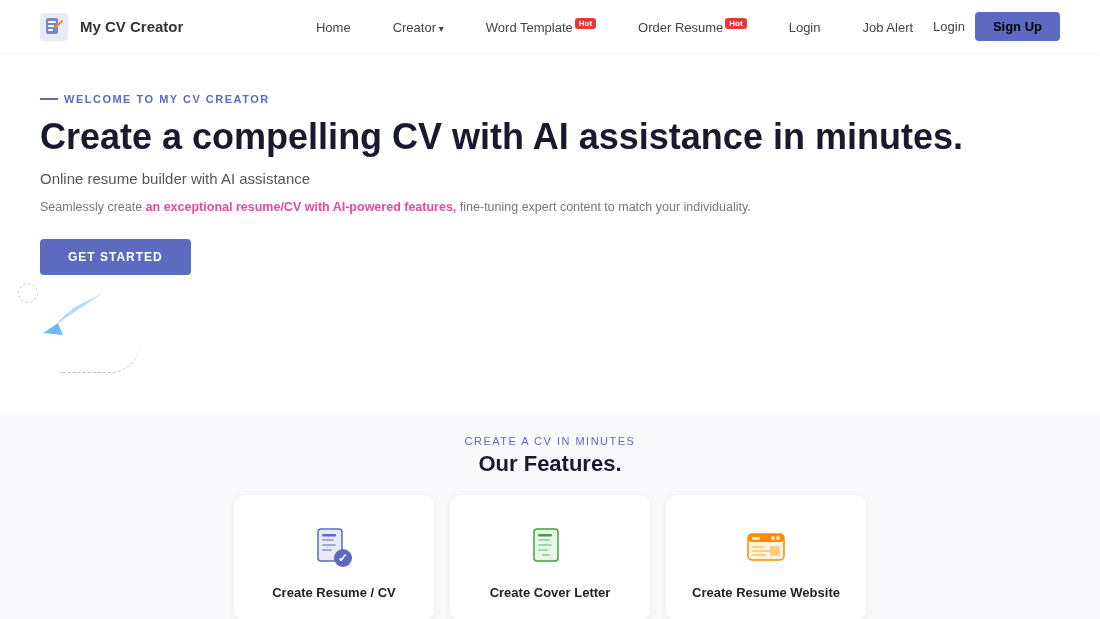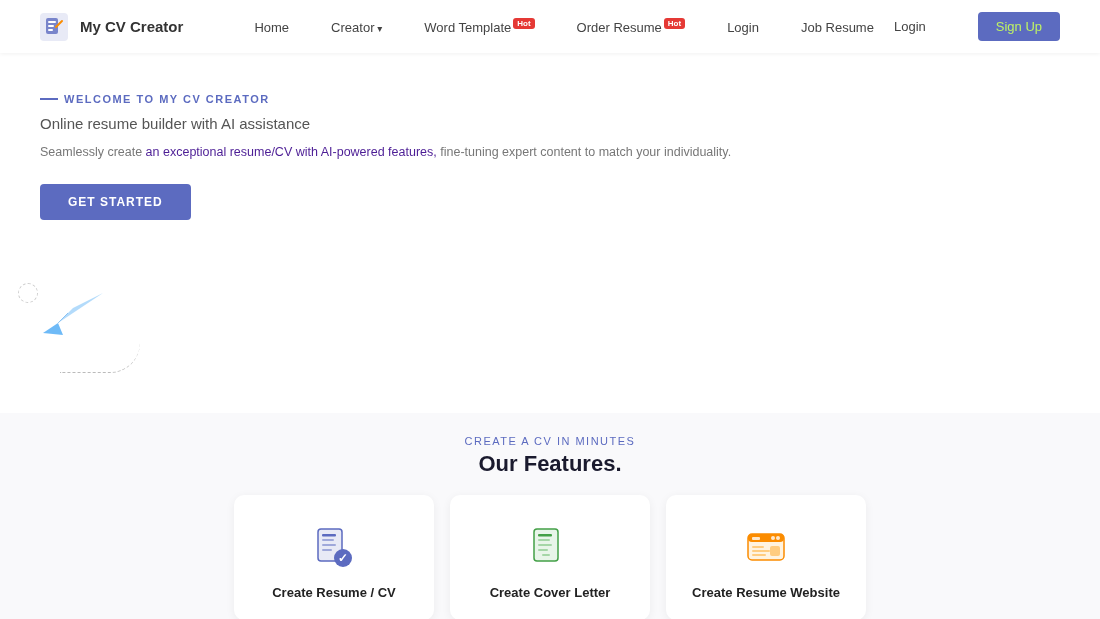--- a/index.html
+++ b/index.html
@@ -67,28 +67,27 @@
     .btn-login {
       background: transparent;
       border: none;
       color: #444;
       font-size: 13px;
       cursor: pointer;
       margin-right: 10px;
     }
     .btn-signup {
       background: #5c6bc0;
-      color: #bef264;
+      color: #000000;
       border: none;
       border-radius: 4px;
       padding: 7px 18px;
       font-size: 13px;
       cursor: pointer;
-      font-weight: 400;
-      margin-left: 42px;
+      font-weight: 700;
     }
 
     
     .hero {
       display: flex;
       align-items: flex-start;
       padding: 30px 40px 0 40px;
       background: #fff;
       position: relative;
       overflow: hidden;
@@ -130,21 +129,22 @@
       margin-bottom: 10px;
       font-weight: 500;
     }
     .hero-desc {
       font-size: 12.5px;
       color: #777;
       line-height: 1.6;
       margin-bottom: 22px;
     }
     .hero-desc span {
-      color: #4c1d95;
+      color: #ec4899;
+      font-weight: bold;
     }
     .btn-get-started {
       background: #5c6bc0;
       color: #fff;
       border: none;
       border-radius: 4px;
       padding: 11px 28px;
       font-size: 12px;
       font-weight: 700;
       letter-spacing: 1px;
@@ -542,40 +542,41 @@
       <path d="M16 14 L22 8" stroke="#fb8c00" stroke-width="2" stroke-linecap="round"></path>
     </svg>
     <span class="logo-text">My CV Creator</span>
   </div>
   <ul class="nav-links">
     <li><a href="#">Home</a></li>
     <li><a href="#" class="has-arrow">Creator</a></li>
     <li><a href="#">Word Template<span class="nav-badge">Hot</span></a></li>
     <li><a href="#">Order Resume<span class="nav-badge">Hot</span></a></li>
     <li><a href="#">Login</a></li>
-    <li><a href="#">Job Resume</a></li>
+    <li><a href="#">Job Alert</a></li>
   </ul>
   <button class="btn-login">Login</button>
   <button class="btn-signup">Sign Up</button>
 </nav>
 
 <section class="hero">
 
   <div class="dashed-circle"></div>
   <div class="dashed-line"></div>
 
   <svg class="paper-plane" viewBox="0 0 70 70" fill="none">
     <polygon points="5,60 65,20 20,50" fill="#64b5f6" opacity="0.7"></polygon>
     <polygon points="5,60 20,50 25,62" fill="#42a5f5" opacity="0.9"></polygon>
     <polygon points="65,20 20,50 35,35" fill="#90caf9" opacity="0.8"></polygon>
     <line x1="20" y1="50" x2="30" y2="40" stroke="#1e88e5" stroke-width="1" opacity="0.5"></line>
   </svg>
 
   <div class="hero-left">
     <div class="hero-tag">WELCOME TO MY CV CREATOR</div>
+    <h1 class="hero-title">Create a compelling CV with AI assistance in minutes.</h1>
     <p class="hero-subtitle">Online resume builder with AI assistance</p>
     <p class="hero-desc">
       Seamlessly create <span>an exceptional resume/CV with AI-powered features,</span> fine-tuning expert content to match your individuality.
     </p>
     <button class="btn-get-started">GET STARTED</button>
   </div>
 
   <div class="hero-right">
 
     <div class="bg-circle-pink"></div>

